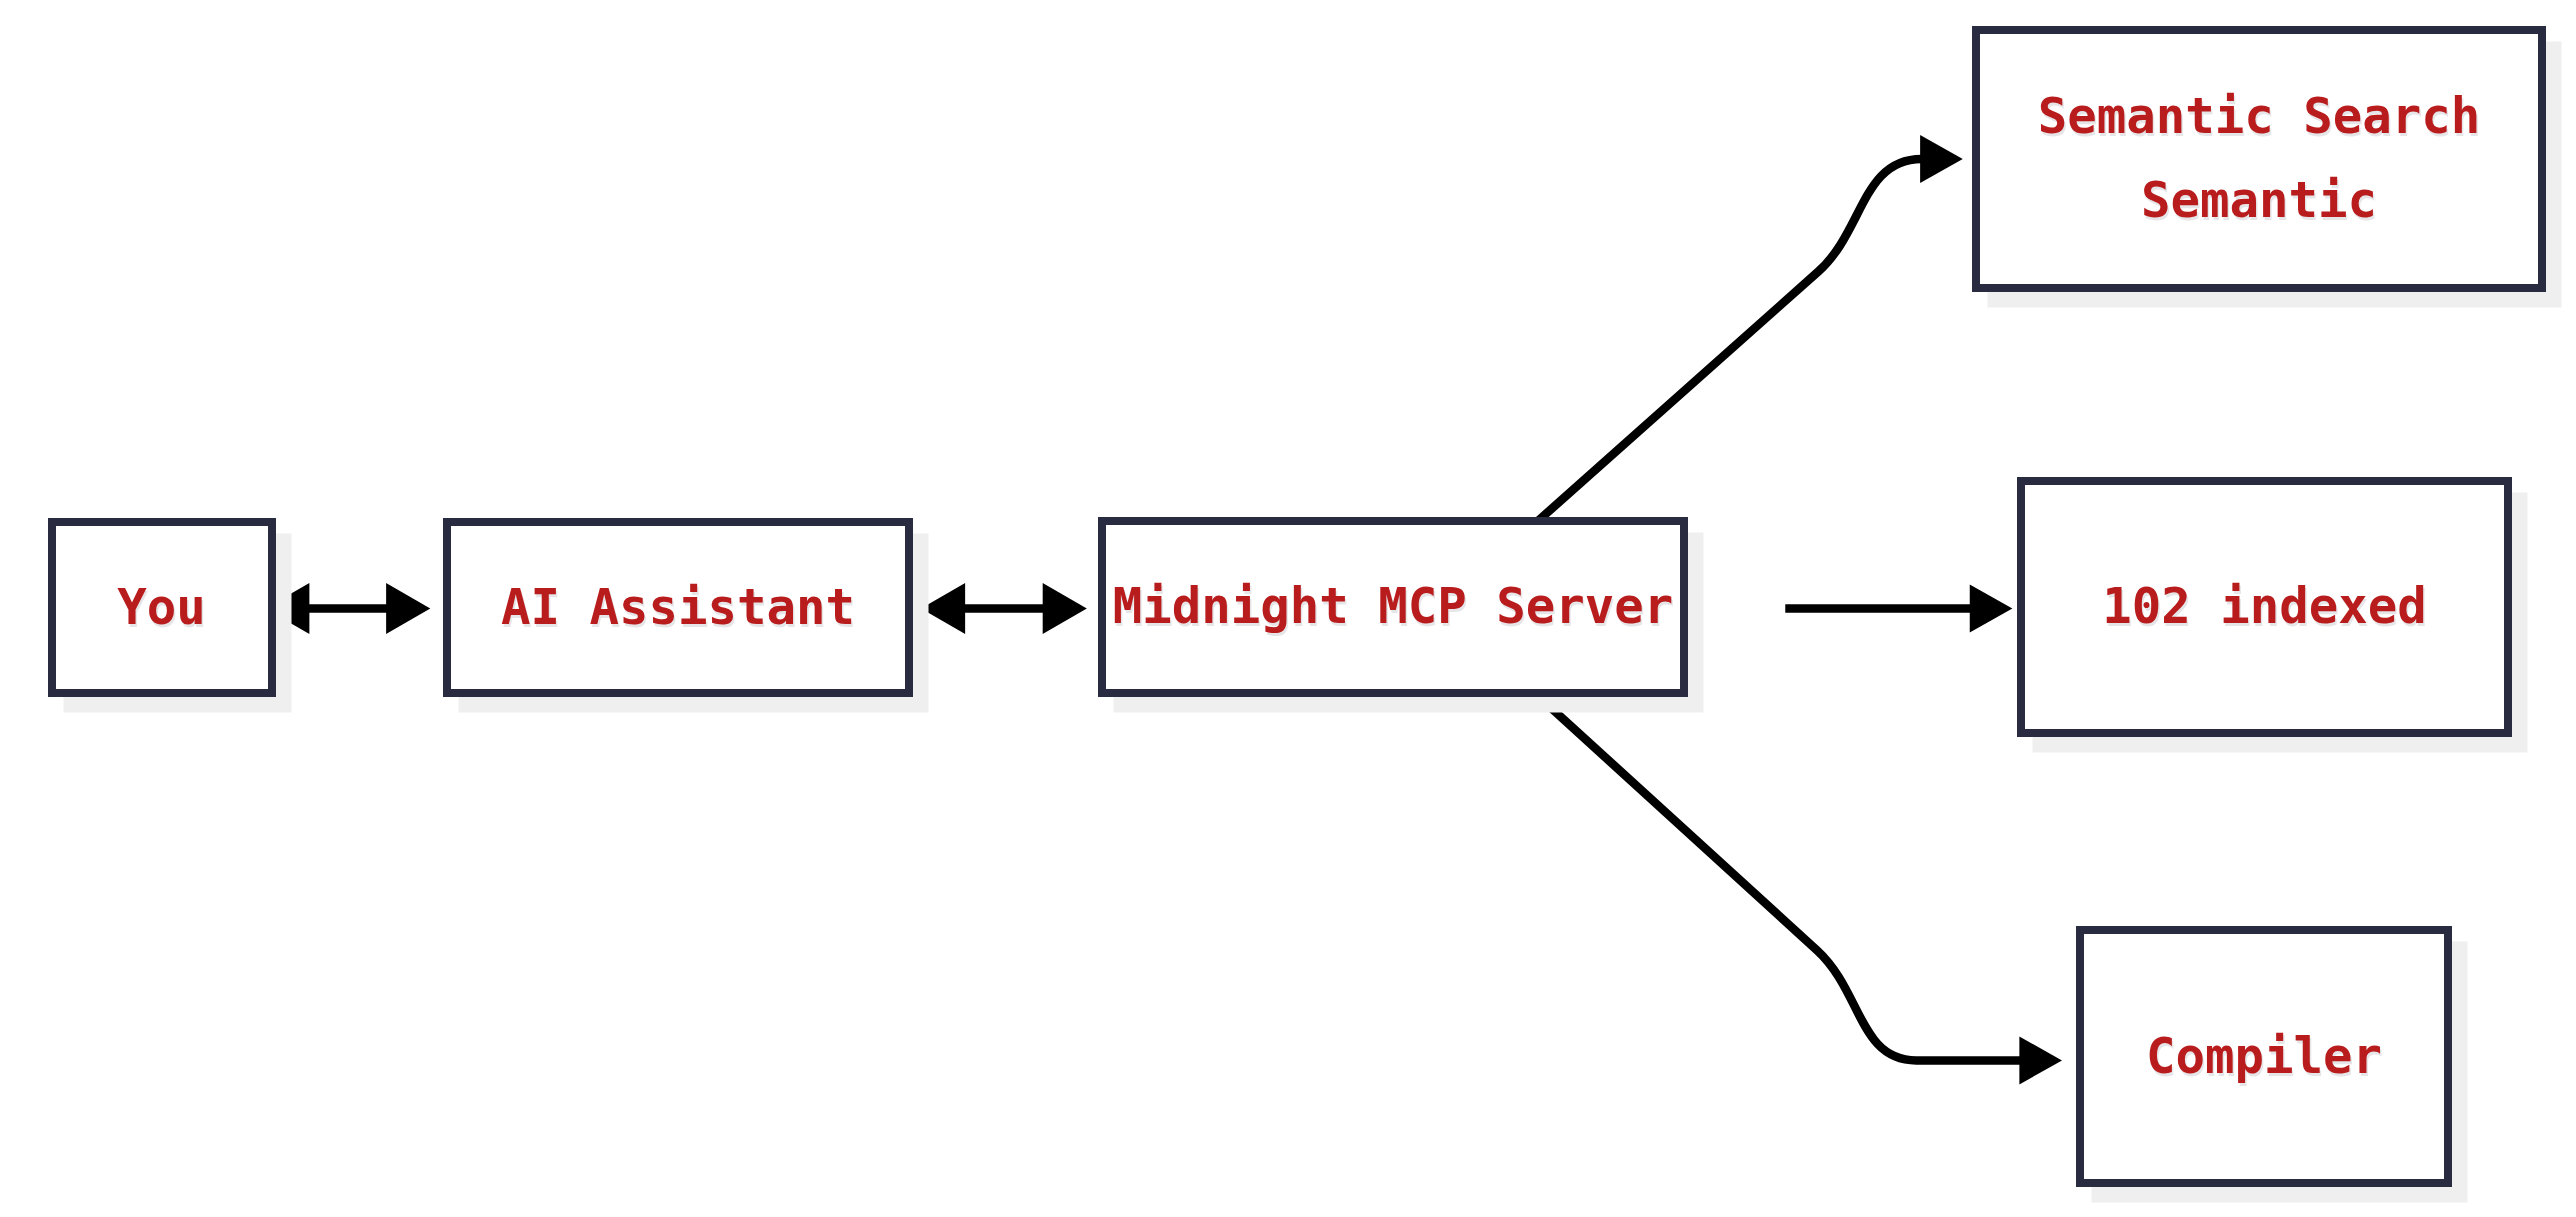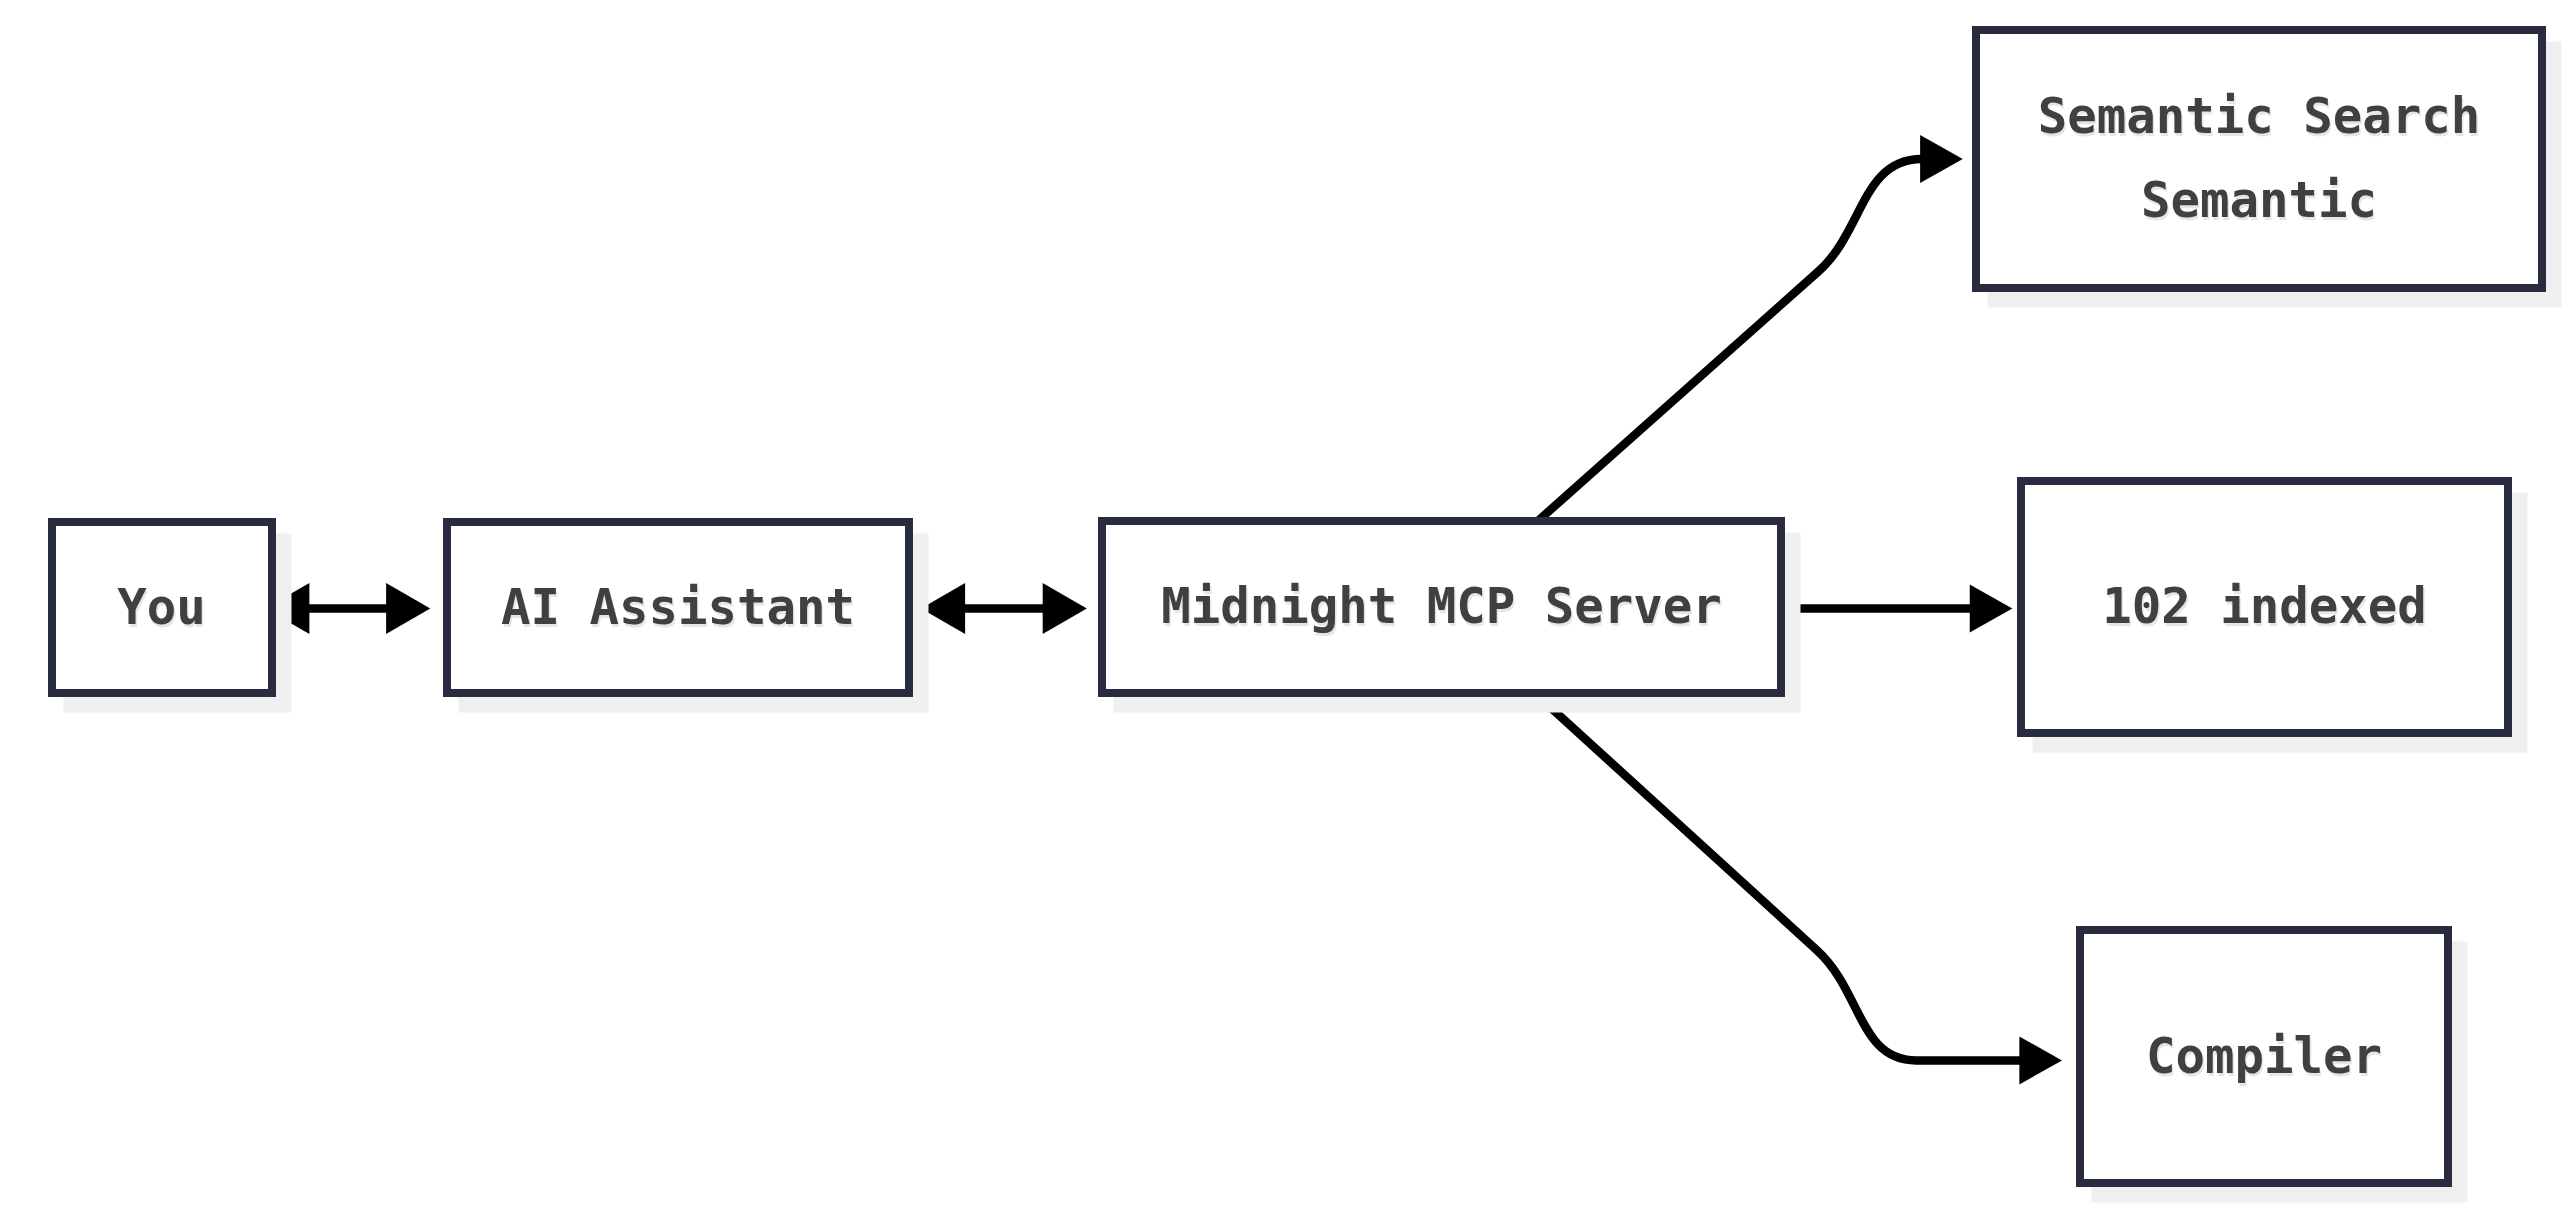--- a/index.html
+++ b/index.html
@@ -18,32 +18,32 @@
   .node {
     position: absolute;
     box-sizing: border-box;
     border: 8.5px solid #292c41;
     background: #ffffff;
     box-shadow: 15.5px 15.5px 0 0 #efefef;
     display: flex;
     flex-direction: column;
     align-items: center;
     justify-content: center;
-    color: #404040;
+    color: #b91c1c;
     font-size: 49px;
     font-weight: 600;
     line-height: 84px;
     text-align: center;
     white-space: nowrap;
     text-shadow: 1.6px 3.1px 0 rgba(46, 48, 71, 0.12);
   }
   
   #node-you      { left:   29.5px; top: 518px; width: 228px; height: 179px; margin-left: 18px; }
   #node-ai       { left:  443px; top: 518px; width: 470px; height: 179px; }
-  #node-mcp      { left: 1098px; top: 517px; width: 687px; height: 180px; }
+  #node-mcp      { left: 1098px; top: 517px; width: 590px; height: 180px; }
   
   #node-semantic { left: 1972px; top:   26px; width: 574px; height: 266px; }
   #node-github   { left: 2017px; top:  477px; width: 495px; height: 260px; }
   #node-compact  { left: 2076px; top: 926px; width: 376px; height: 261px; }
 
   #edges {
     position: absolute;
     left: 0; top: 0;
     width: 2576px;
     height: 1217px;

